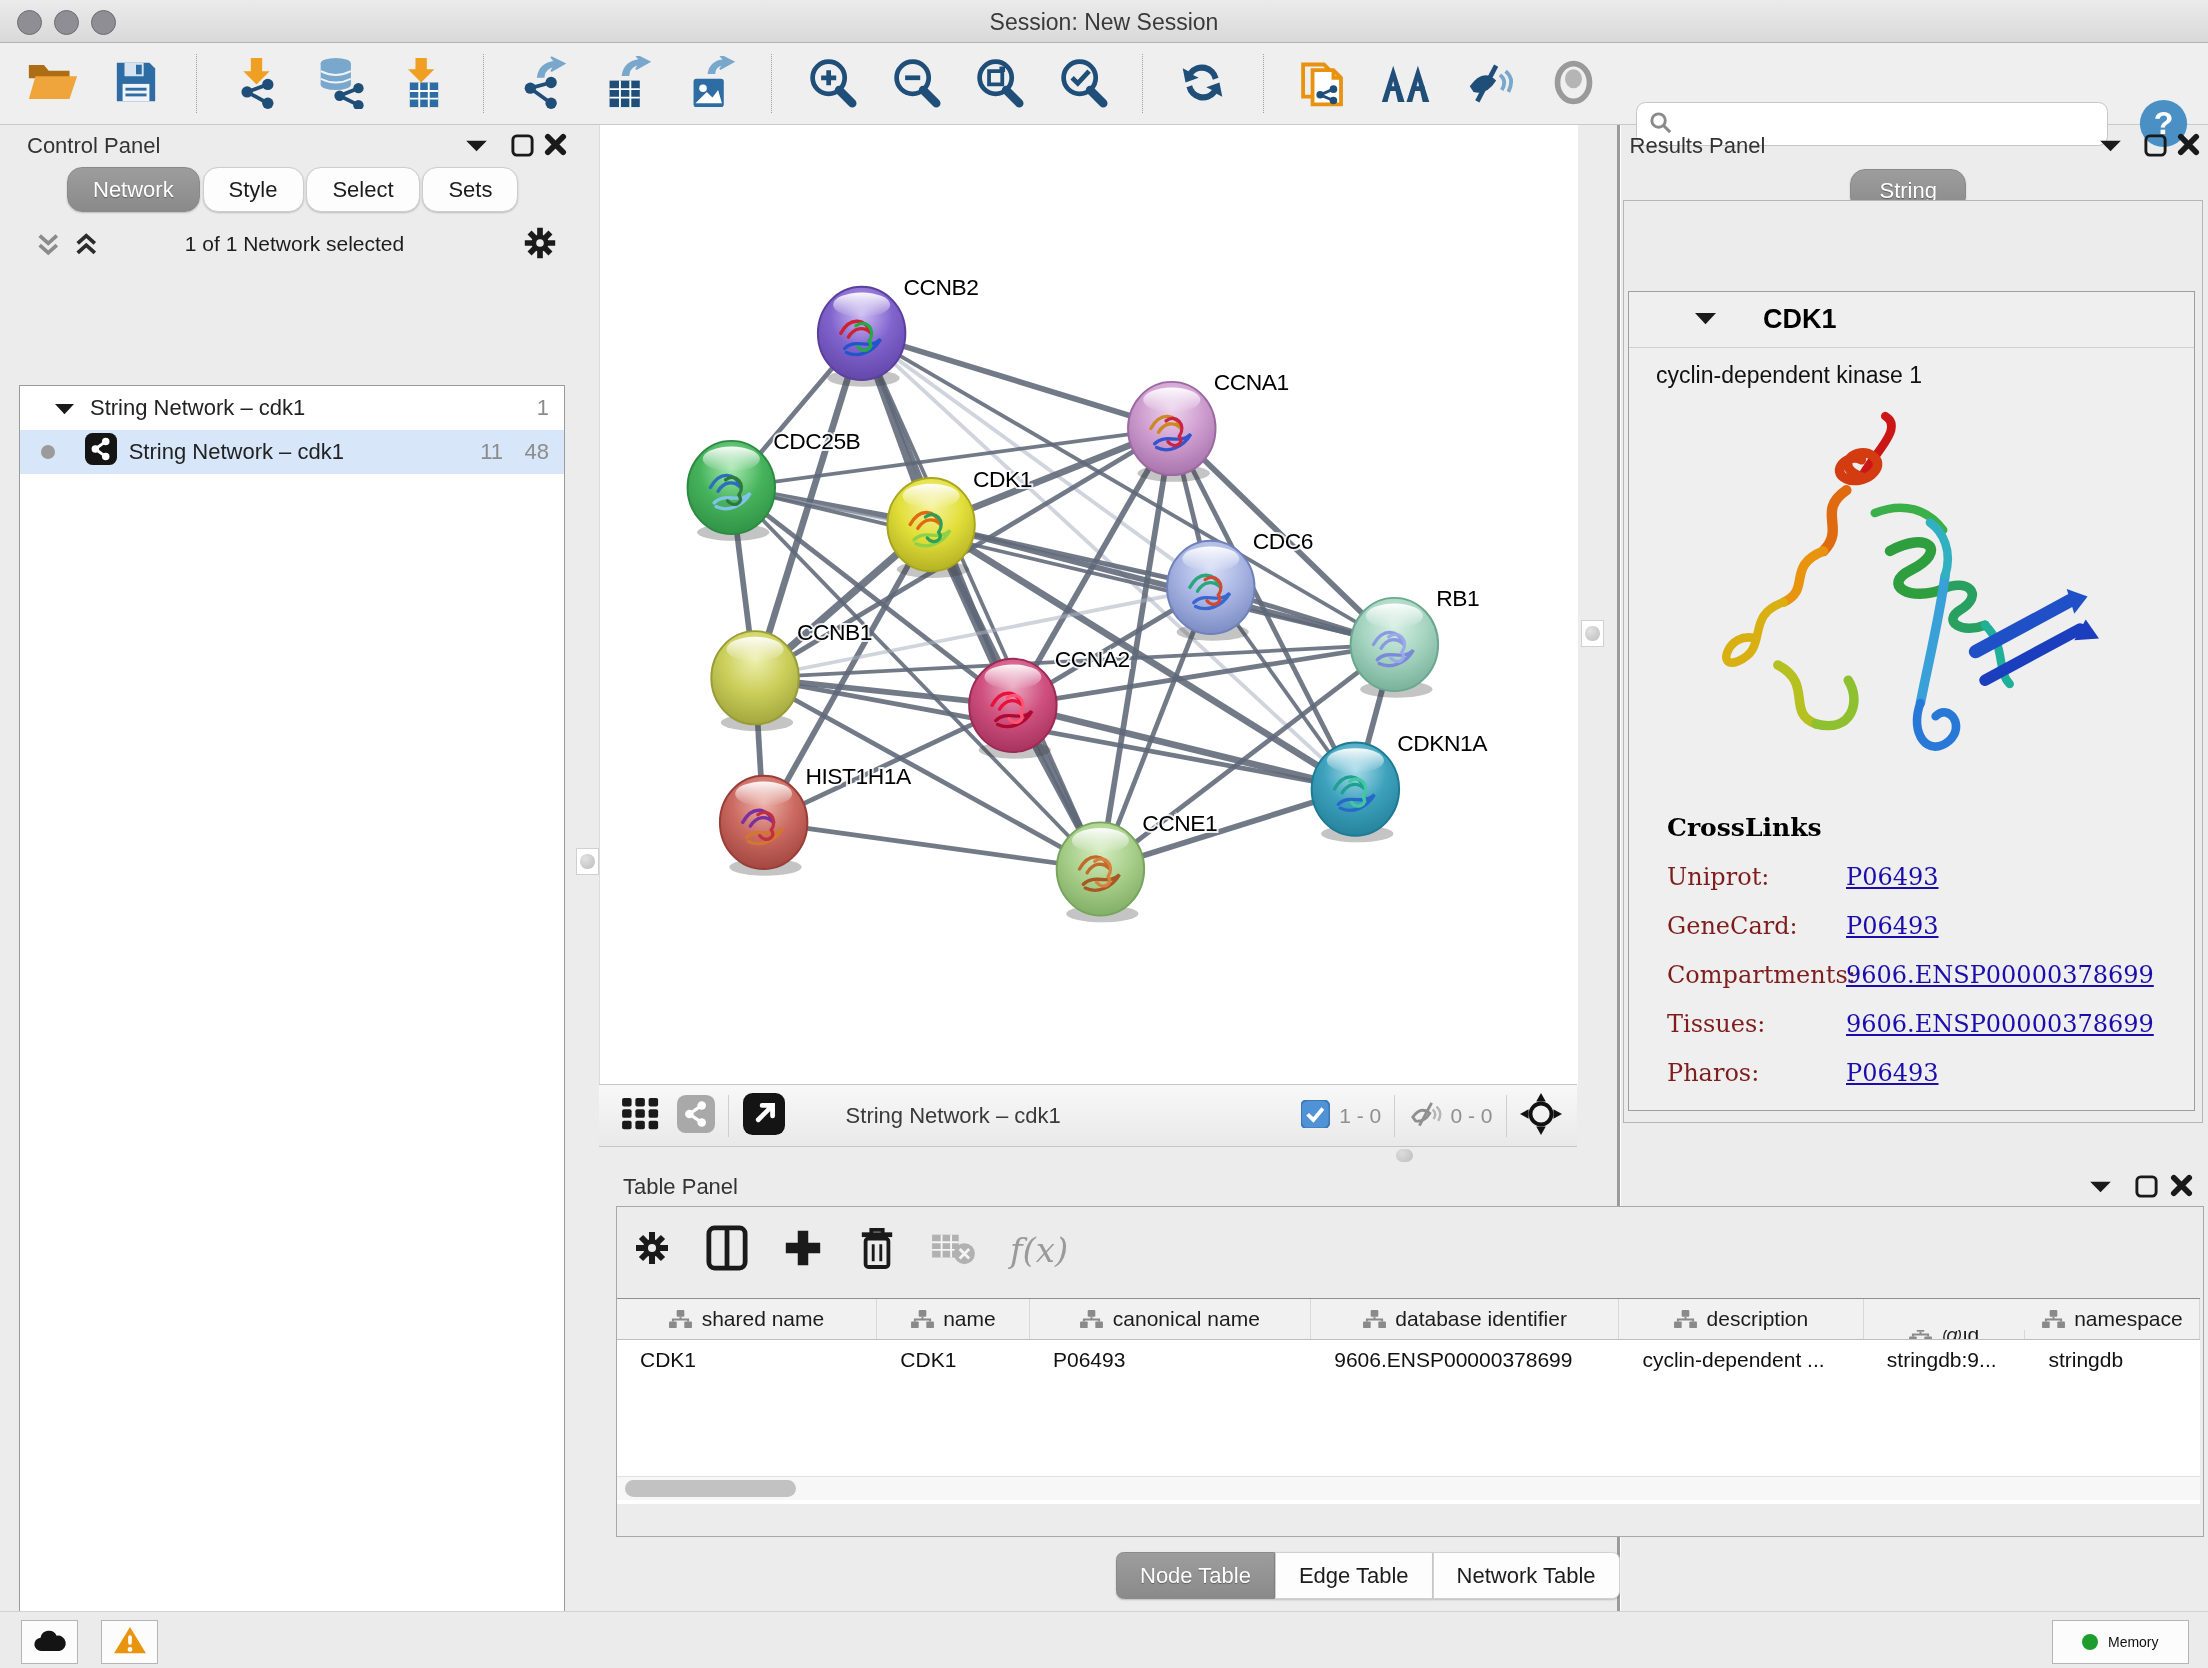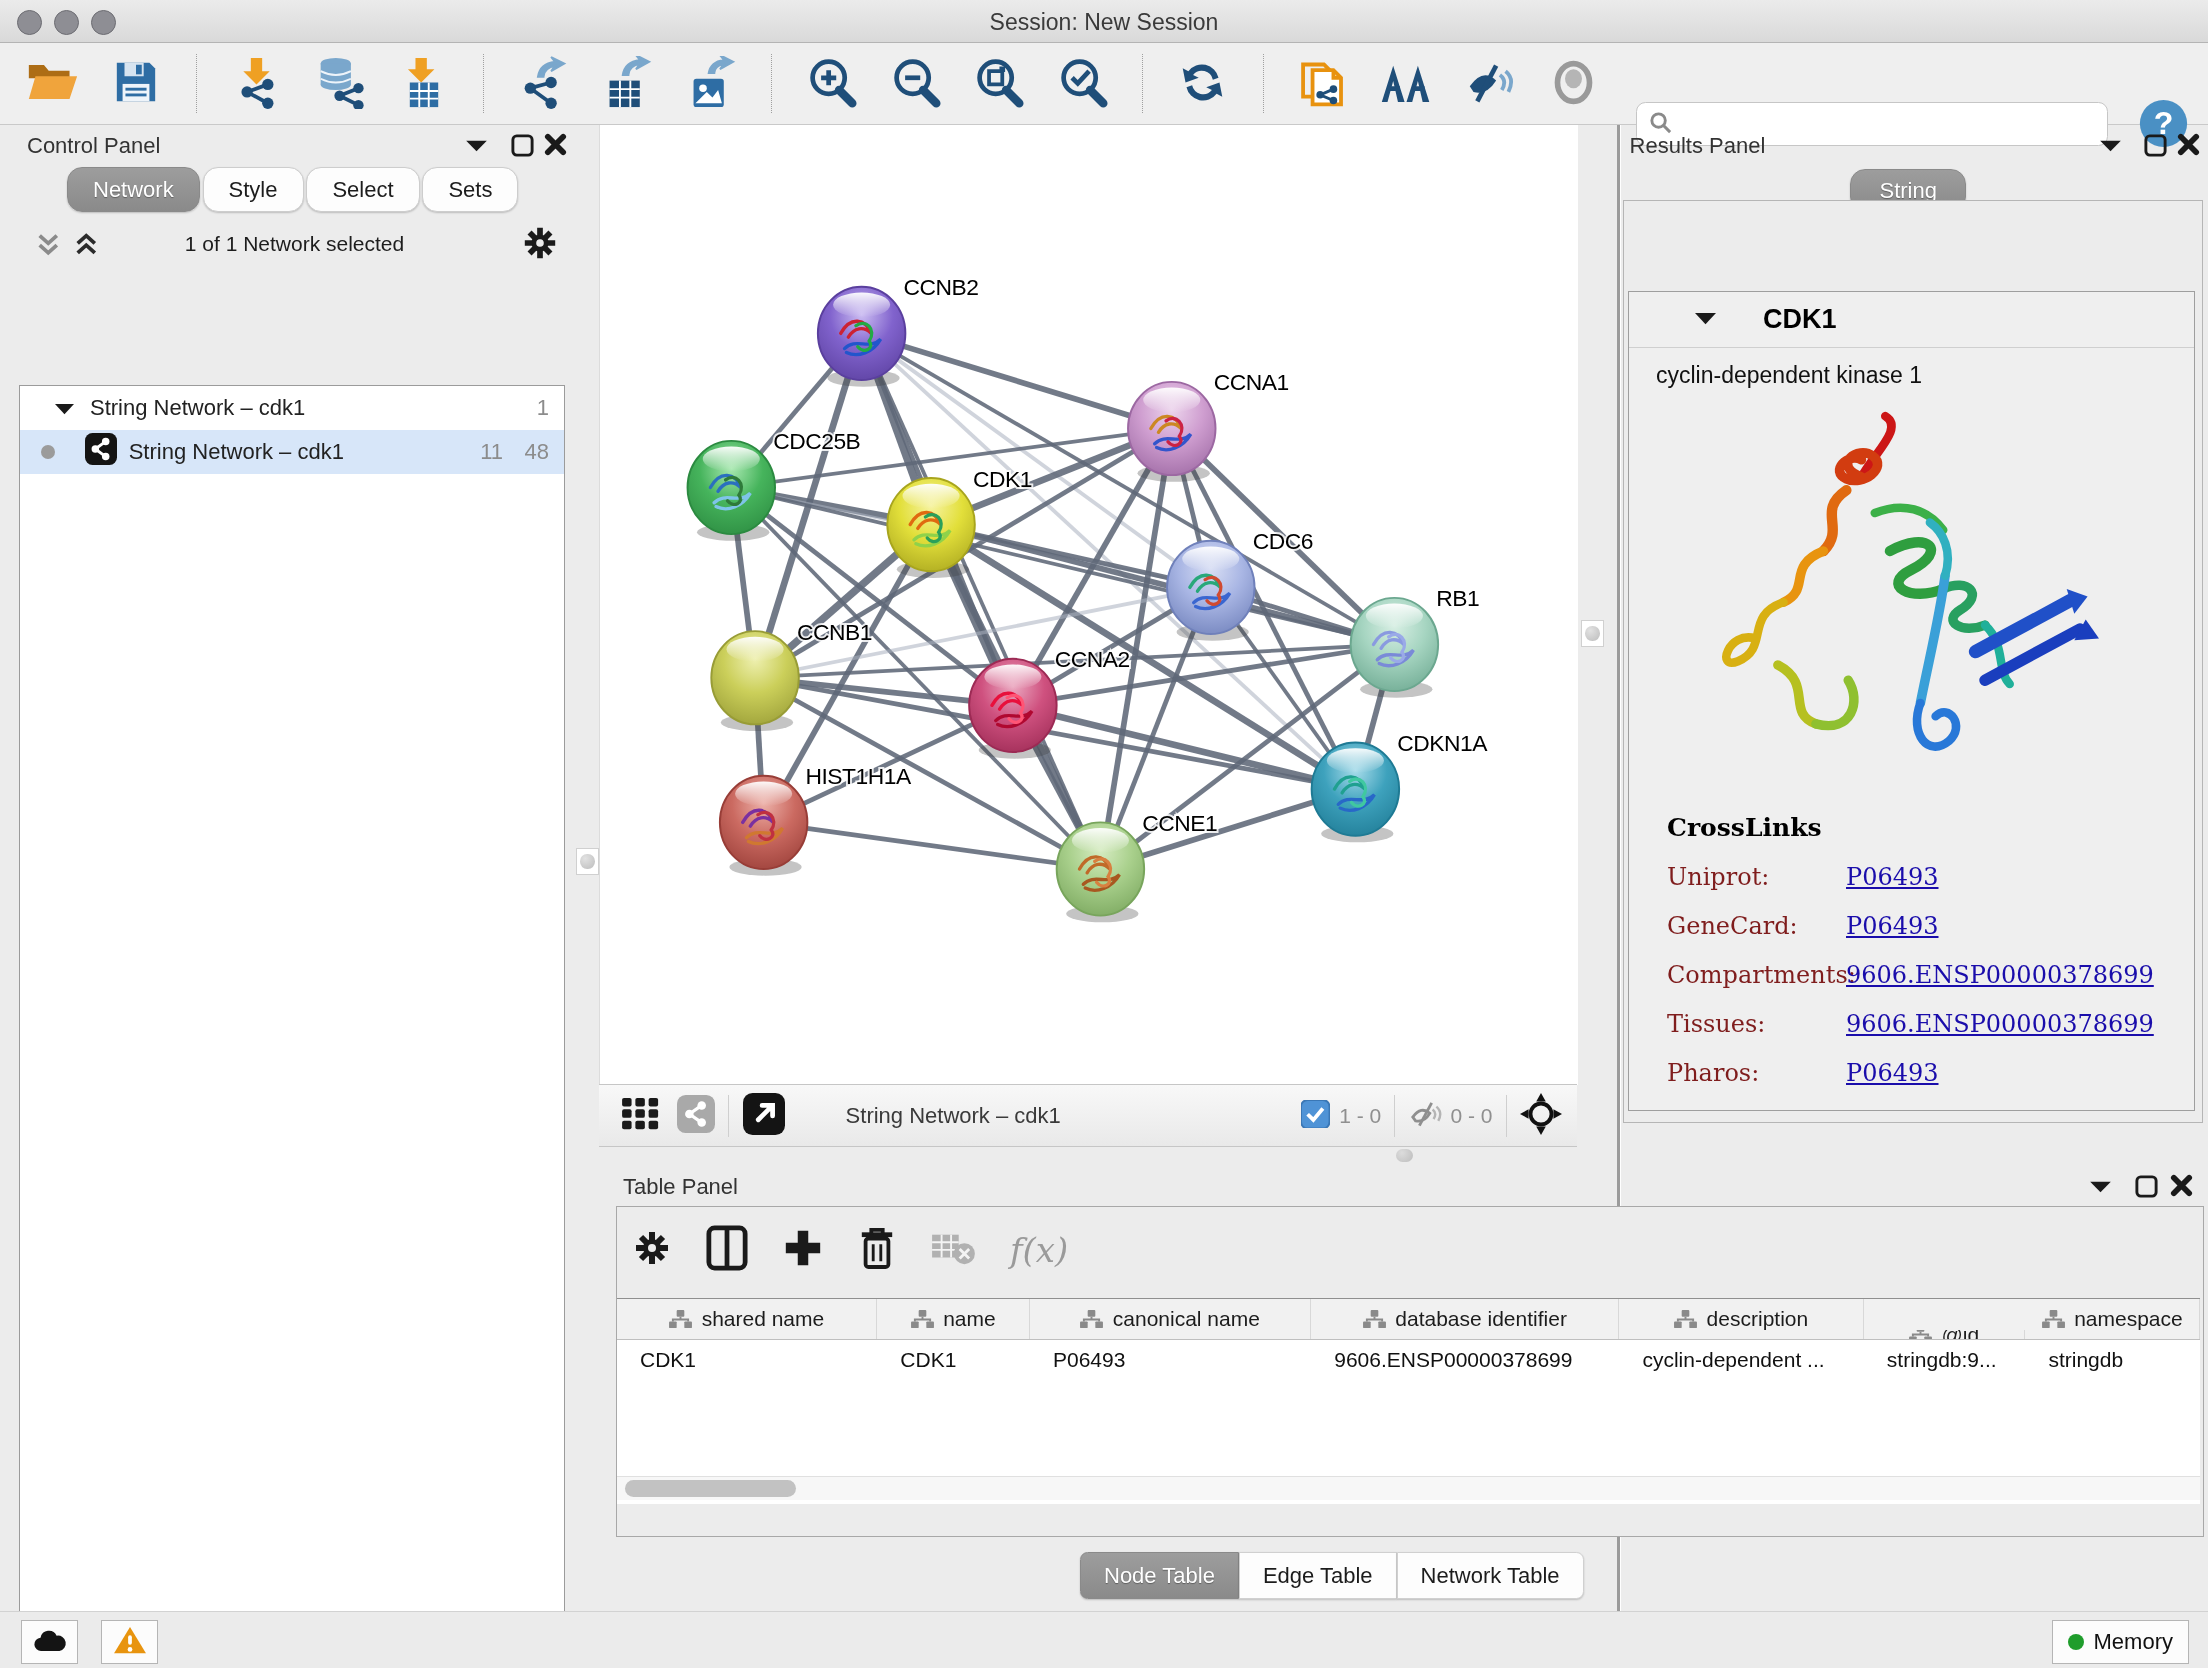--- a/index.html
+++ b/index.html
@@ -67,32 +67,32 @@
   #tp-toolbar{position:absolute;left:15px;top:13.3px;height:59px;display:flex;align-items:center;gap:34px;}
   #tp-table{position:absolute;left:0px;top:91px;width:1583px;height:205px;background:#fff;border-top:1.9px solid #8f8f8f;}
   #tp-header{position:absolute;left:0;top:0;height:40px;width:100%;background:#f1f1f1;border-bottom:1.9px solid #bfbfbf;display:flex;}
   .th{display:flex;align-items:center;justify-content:center;gap:9.5px;font-size:21px;color:#1c1c1c;
     border-right:1px solid #d8d8d8;box-sizing:border-box;overflow:hidden;white-space:nowrap;}
   #tp-row{position:absolute;left:0;top:42px;height:38px;width:100%;display:flex;}
   .td{font-size:21px;color:#111;padding-left:23px;display:flex;align-items:center;box-sizing:border-box;
       overflow:hidden;white-space:nowrap;}
   #tp-hscroll{position:absolute;left:0;bottom:3.8px;width:1583px;height:23px;background:#f7f7f7;border-top:1px solid #e0e0e0;}
   #tp-thumb{position:absolute;left:7.6px;top:2.9px;width:171px;height:17px;border-radius:8.6px;background:#c2c2c2;}
-  #tp-tabs{left:1080px;top:1552px;display:flex;}
+  #tp-tabs{left:1116px;top:1552px;display:flex;}
   .ttab{padding:9.5px 23px;background:#fdfdfd;border:1px solid #d0d0d0;font-size:22px;color:#1c1c1c;
     box-shadow:0 1px 1.9px rgba(0,0,0,.2);}
   .ttab:first-child{border-radius:7.6px 0 0 7.6px;}
   .ttab:last-child{border-radius:0 7.6px 7.6px 0;}
   .ttab.active{background:linear-gradient(#9d9d9d,#8a8a8a);color:#fff;border-color:#8a8a8a;
     text-shadow:0 1px 1px rgba(0,0,0,.35);}
   
   #statusbar{left:0;top:1611px;width:2208px;height:57px;background:#ebebeb;border-top:1.9px solid #d2d2d2;}
   .sb-btn{position:absolute;top:7.6px;height:42px;background:#fcfcfc;border:1.9px solid #b5b5b5;
     display:flex;align-items:center;justify-content:center;}
-  #memory-btn{left:2052px;width:135px;gap:9.5px;font-size:22px;color:#111;}
+  #memory-btn{left:2052px;width:135px;gap:9.5px;font-size:14px;color:#111;}
   #memory-dot{width:16px;height:16px;border-radius:50%;background:#1f9d2c;}
 </style>
 </head>
 <body>
 
 <div id="app">
 
   <div id="titlebar" class="abs">
     <span class="traffic" style="left:17px"></span>
     <span class="traffic" style="left:54px"></span>

